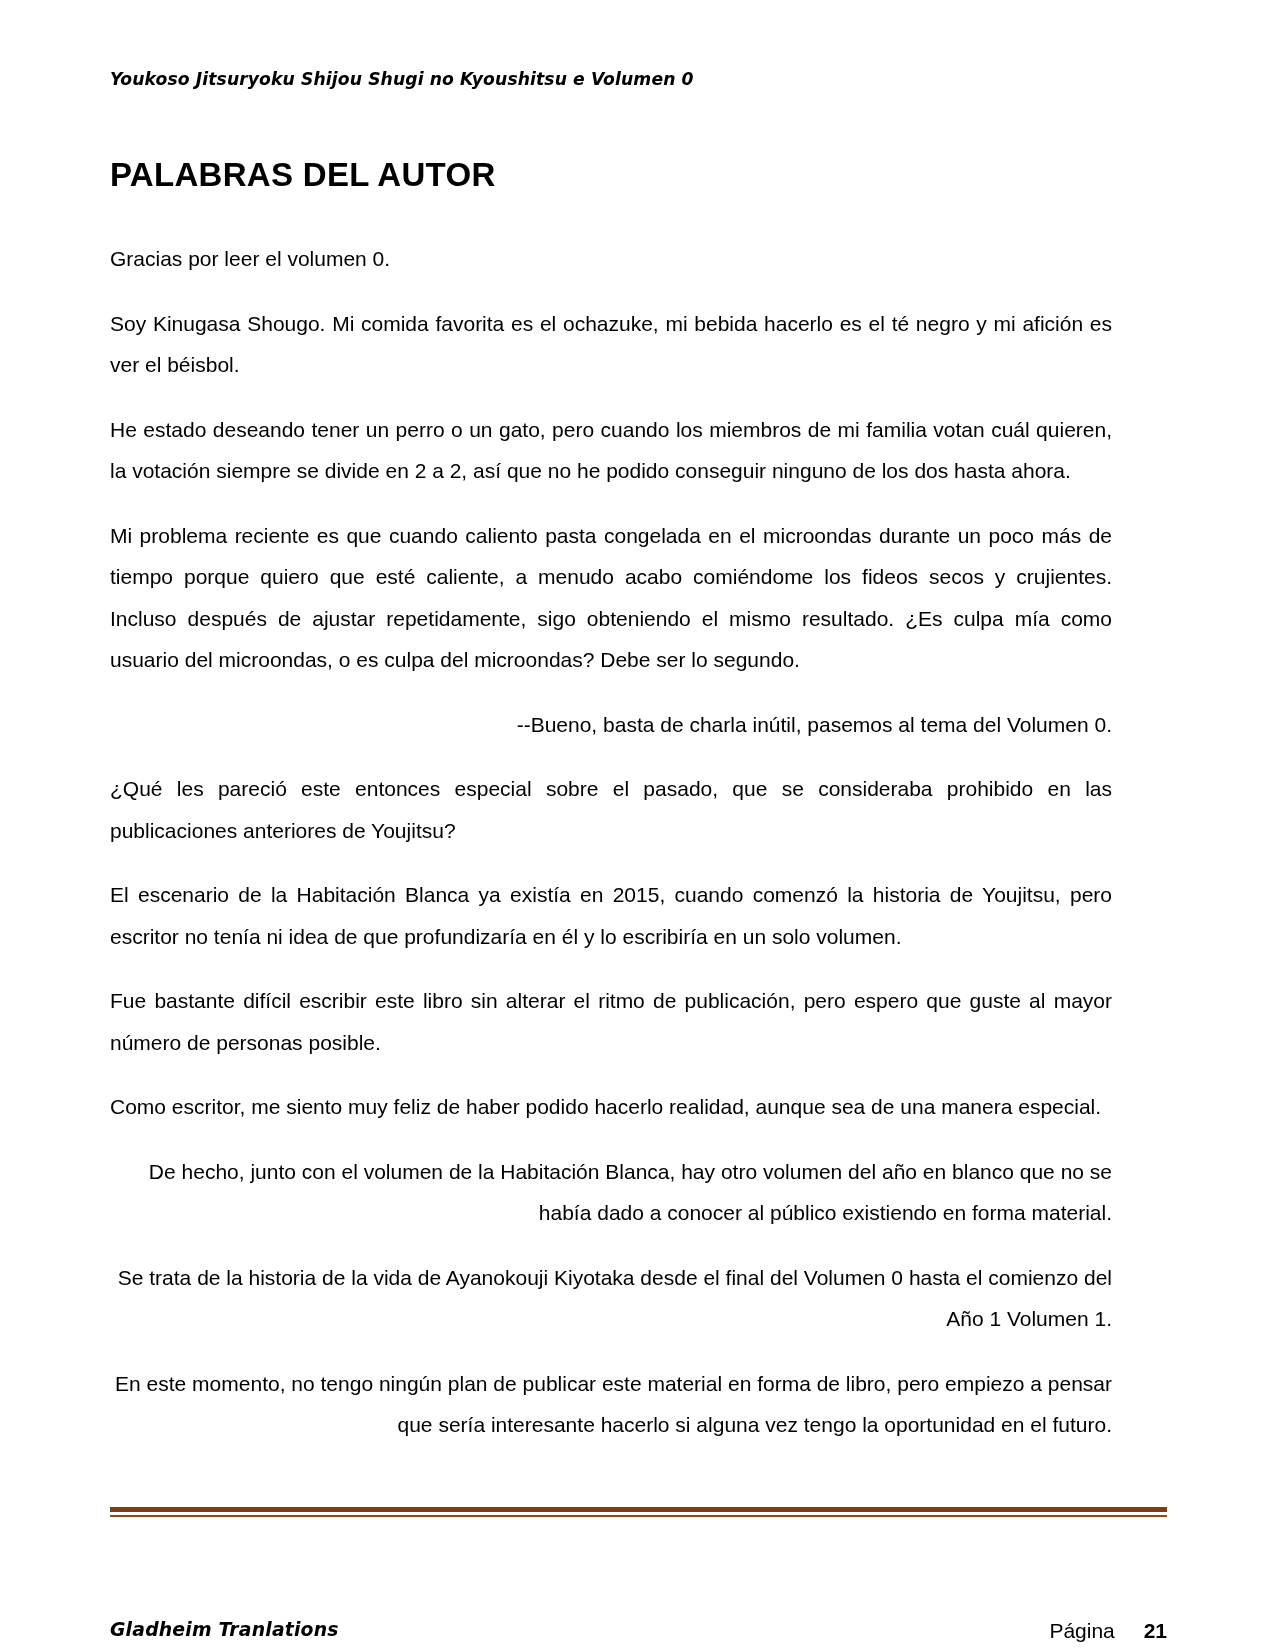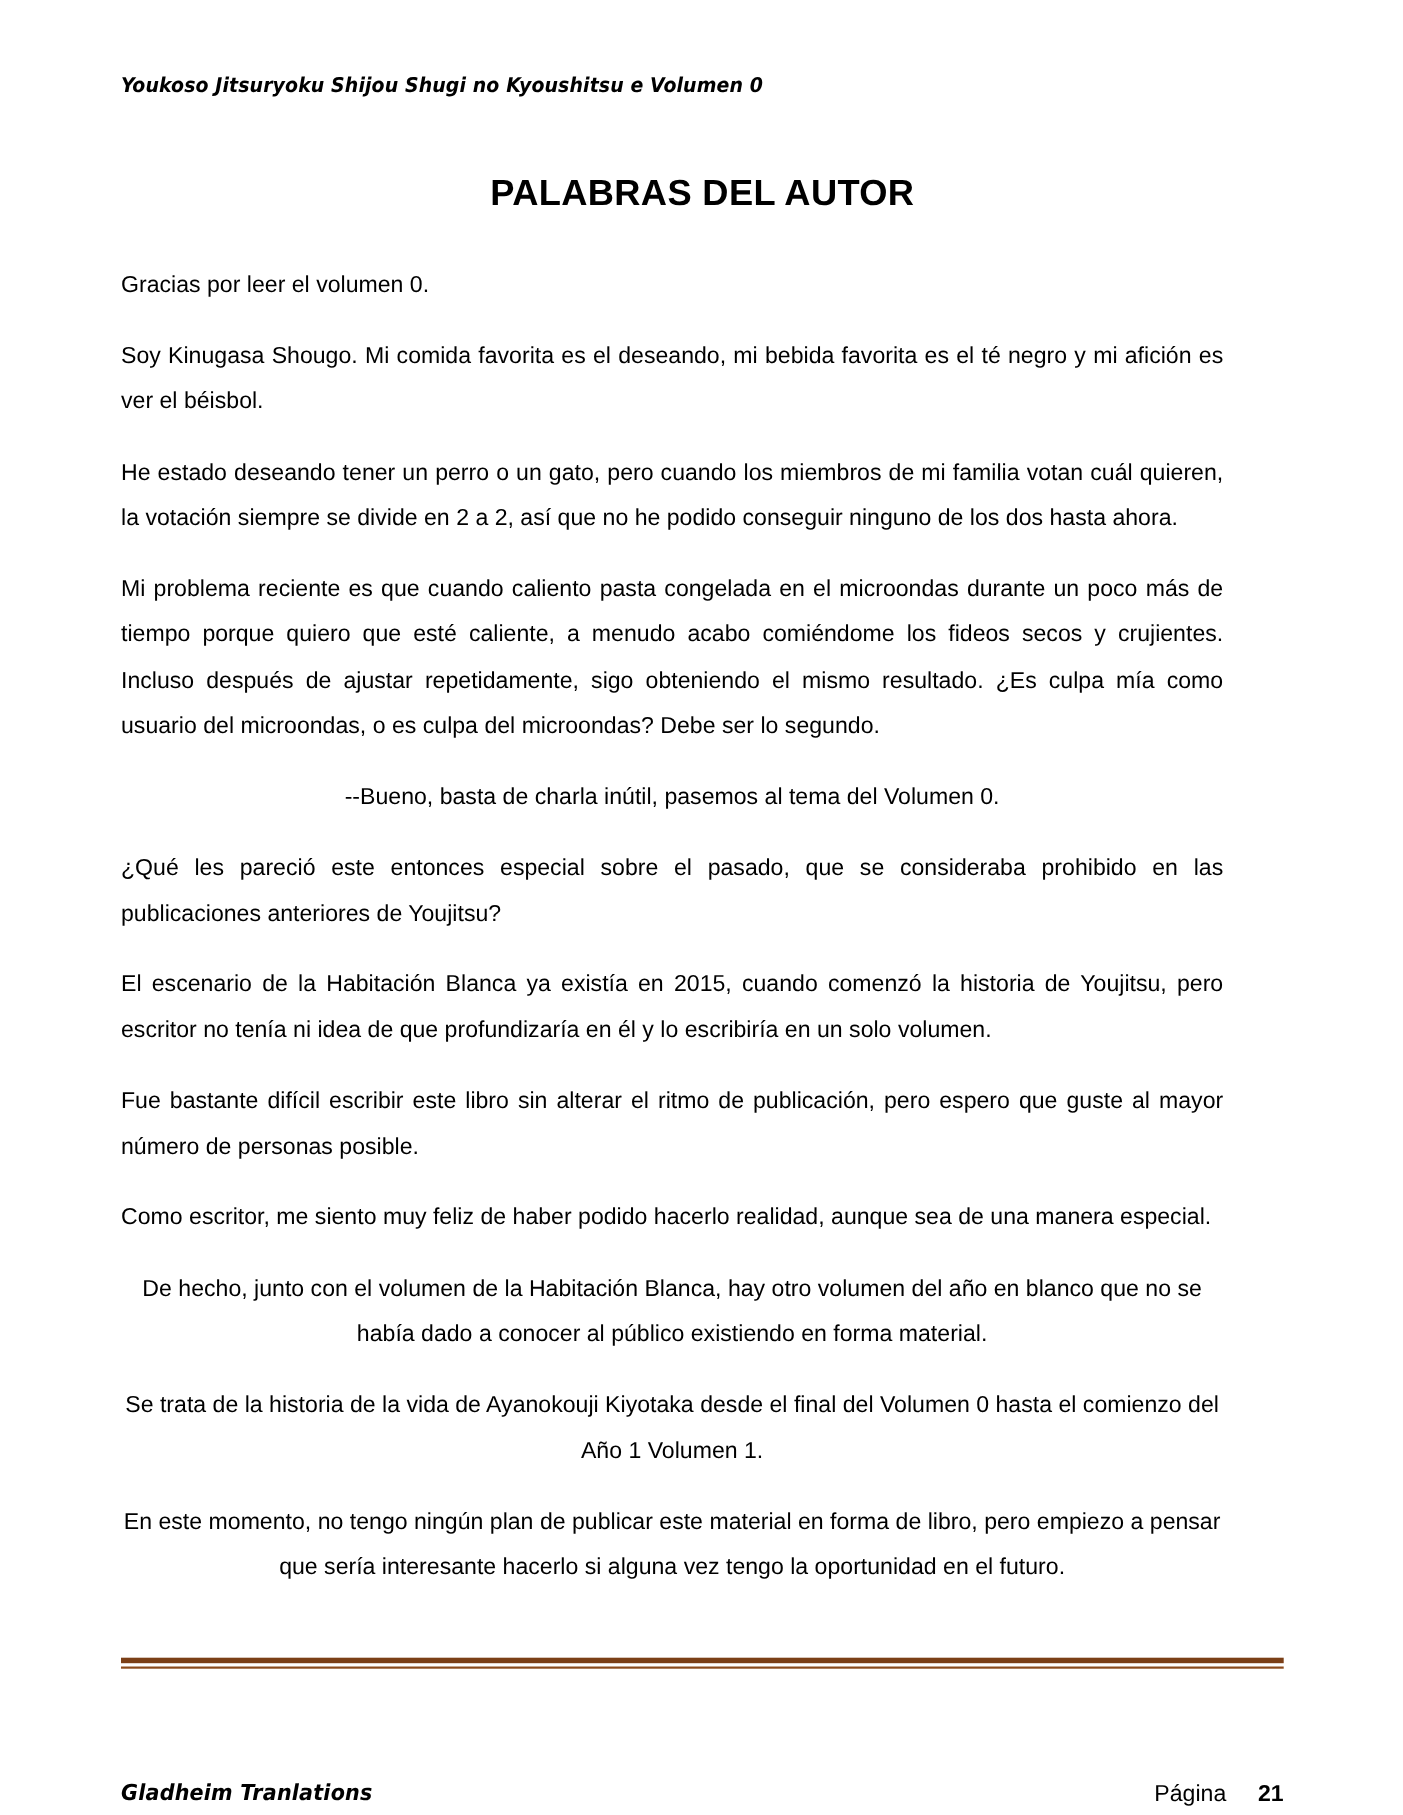--- a/index.html
+++ b/index.html
@@ -39,21 +39,20 @@
     transform: scaleX(0.93);
     transform-origin: left center;
   }
 
   
   .doc-title {
     position: absolute;
     left: 110px;
     top: 134px;
     width: 1057px;
-    text-align: center;
     font-size: 33px;
     font-weight: bold;
     letter-spacing: 0.3px;
   }
 
   
   .body-block {
     position: absolute;
     left: 110px;
     top: 238px;
@@ -61,21 +60,21 @@
   }
   .para {
     font-size: 21px;
     line-height: 41.5px;
     margin: 0 0 23px 0;
     text-align: justify;
     text-justify: inter-word;
     hyphens: none;
   }
   .para.ragged {
-    text-align: center;
+    text-align: right;
   }
 
   
   .footer-rule {
     position: absolute;
     left: 110px;
     top: 1507px;
     width: 1057px;
     height: 5px;
     background: #7B3F17;
@@ -123,21 +122,21 @@
 <body>
 
 <div class="page">
 
   <div class="running-header">Youkoso Jitsuryoku Shijou Shugi no Kyoushitsu e  Volumen 0</div>
 
   <h1 class="doc-title">PALABRAS DEL AUTOR</h1>
 
   <div class="body-block">
     <p class="para">Gracias por leer el volumen 0.</p>
-    <p class="para">Soy Kinugasa Shougo. Mi comida favorita es el deseando, mi bebida favorita es el té negro y mi afición es ver el béisbol.</p>
+    <p class="para">Soy Kinugasa Shougo. Mi comida favorita es el ochazuke, mi bebida hacerlo es el té negro y mi afición es ver el béisbol.</p>
     <p class="para">He estado deseando tener un perro o un gato, pero cuando los miembros de mi familia votan cuál quieren, la votación siempre se divide en 2 a 2, así que no he podido conseguir ninguno de los dos hasta ahora.</p>
     <p class="para">Mi problema reciente es que cuando caliento pasta congelada en el microondas durante un poco más de tiempo porque quiero que esté caliente, a menudo acabo comiéndome los fideos secos y crujientes. Incluso después de ajustar repetidamente, sigo obteniendo el mismo resultado. ¿Es culpa mía como usuario del microondas, o es culpa del microondas? Debe ser lo segundo.</p>
     <p class="para ragged">--Bueno, basta de charla inútil, pasemos al tema del Volumen 0.</p>
     <p class="para">¿Qué les pareció este entonces especial sobre el pasado, que se consideraba prohibido en las publicaciones anteriores de Youjitsu?</p>
     <p class="para">El escenario de la Habitación Blanca ya existía en 2015, cuando comenzó la historia de Youjitsu, pero escritor no tenía ni idea de que profundizaría en él y lo escribiría en un solo volumen.</p>
     <p class="para">Fue bastante difícil escribir este libro sin alterar el ritmo de publicación, pero espero que guste al mayor número de personas posible.</p>
     <p class="para">Como escritor, me siento muy feliz de haber podido hacerlo realidad, aunque sea de una manera especial.</p>
     <p class="para ragged">De hecho, junto con el volumen de la Habitación Blanca, hay otro volumen del año en blanco que no se había dado a conocer al público existiendo en forma material.</p>
     <p class="para ragged">Se trata de la historia de la vida de Ayanokouji Kiyotaka desde el final del Volumen 0 hasta el comienzo del Año 1 Volumen 1.</p>
     <p class="para ragged">En este momento, no tengo ningún plan de publicar este material en forma de libro, pero empiezo a pensar que sería interesante hacerlo si alguna vez tengo la oportunidad en el futuro.</p>

